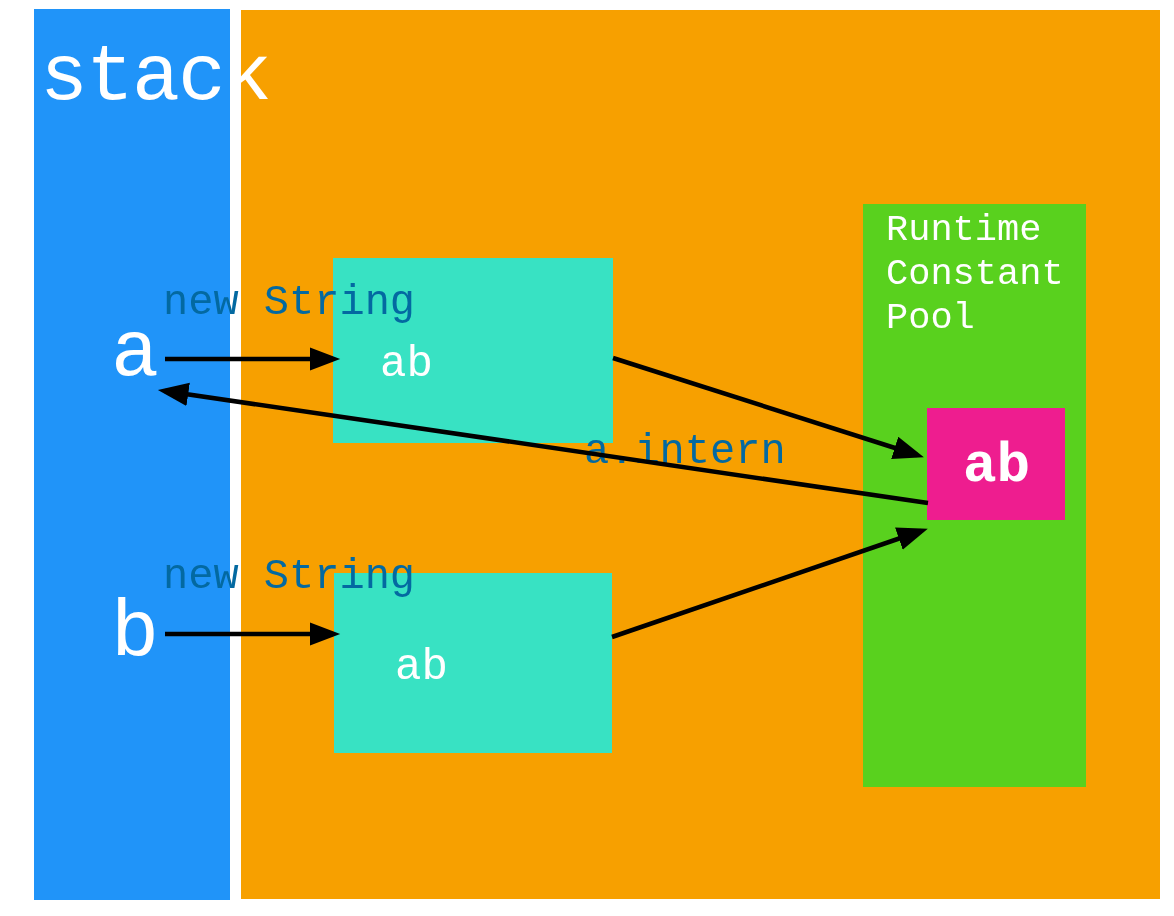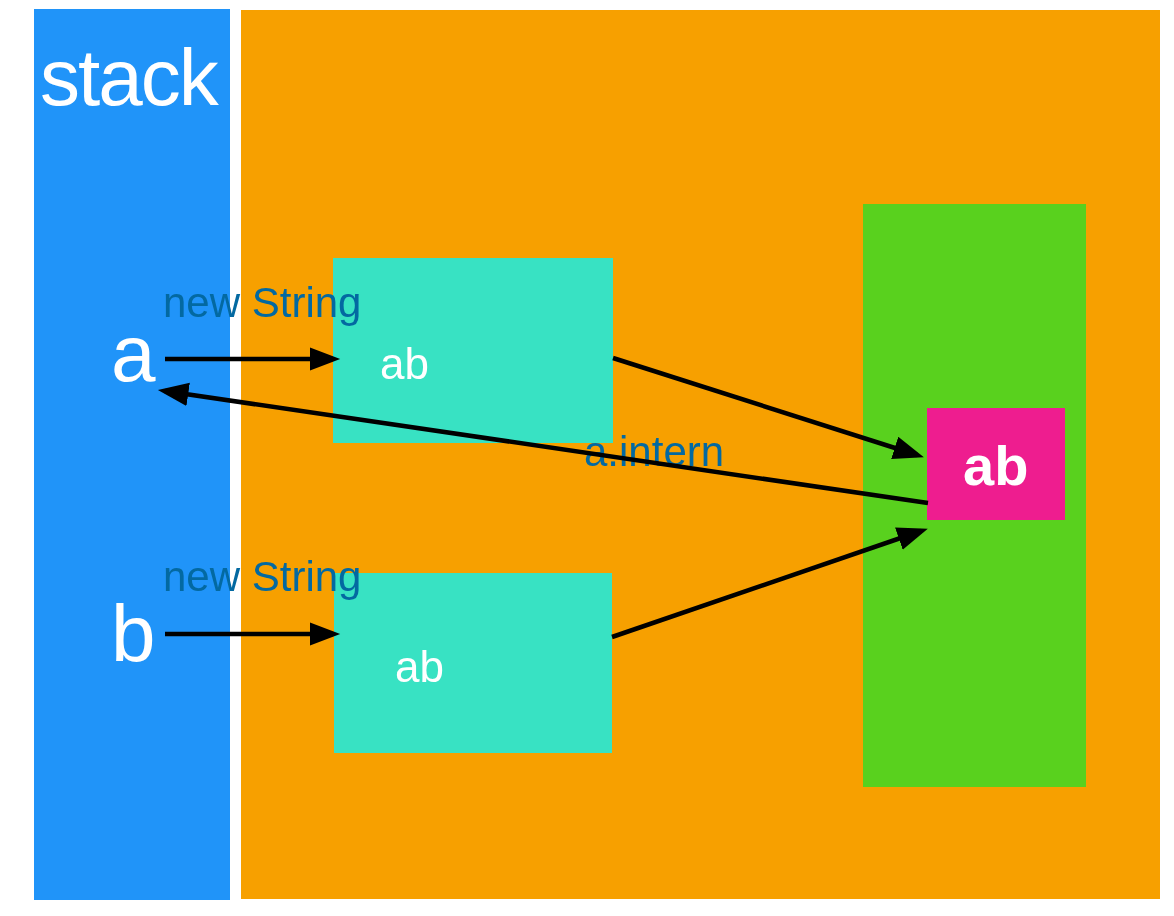--- a/index.html
+++ b/index.html
@@ -2,21 +2,21 @@
 <html><head>
 <meta charset="utf-8">
 <style>
   html, body { margin: 0; padding: 0; background: #ffffff; }
   #canvas {
     position: relative;
     width: 1174px;
     height: 916px;
     background: #ffffff;
     overflow: hidden;
-    font-family: Liberation Sans, sans-serif;
+    font-family: Liberation Mono, monospace;
   }
   .region { position: absolute; }
   .big-label {
     position: absolute;
     color: #ffffff;
     font-size: 80px;
     line-height: 1;
     letter-spacing: -2px;
     white-space: nowrap;
   }
@@ -68,20 +68,21 @@
 
   <div class="region" style="left: 34px; top: 9px; width: 196px; height: 891px; background-color: rgb(32, 148, 249);"></div>
 
   <div class="region" style="left: 241px; top: 10px; width: 919px; height: 889px; background-color: rgb(247, 160, 0);"></div>
 
   <div class="region" style="left: 863px; top: 204px; width: 223px; height: 583px; background-color: rgb(89, 209, 30);"></div>
 
   <div class="big-label" style="left:40px; top:38px;">stack</div>
 
 
+  <div class="pool-label">Runtime Constant Pool</div>
 
   <div class="big-label" style="left:111px; top:314px;">a</div>
 
   <div class="big-label" style="left:111px; top:594px;">b</div>
 
   <div class="obj-box" style="left: 333px; top: 258px; width: 280px; height: 185px; background-color: rgb(56, 226, 195);"></div>
   <div class="obj-label" style="left:380px; top:342px;">ab</div>
 
   <div class="obj-box" style="left: 334px; top: 573px; width: 278px; height: 180px; background-color: rgb(56, 226, 195);"></div>
   <div class="obj-label" style="left:395px; top:645px;">ab</div>

